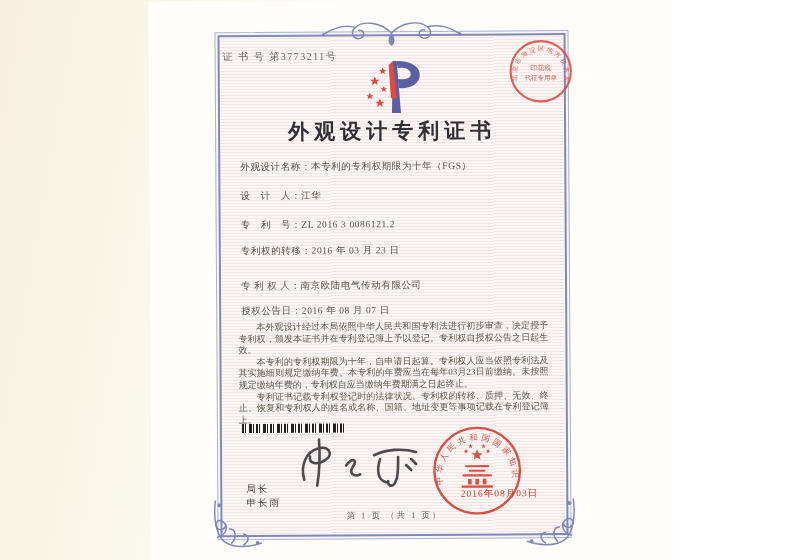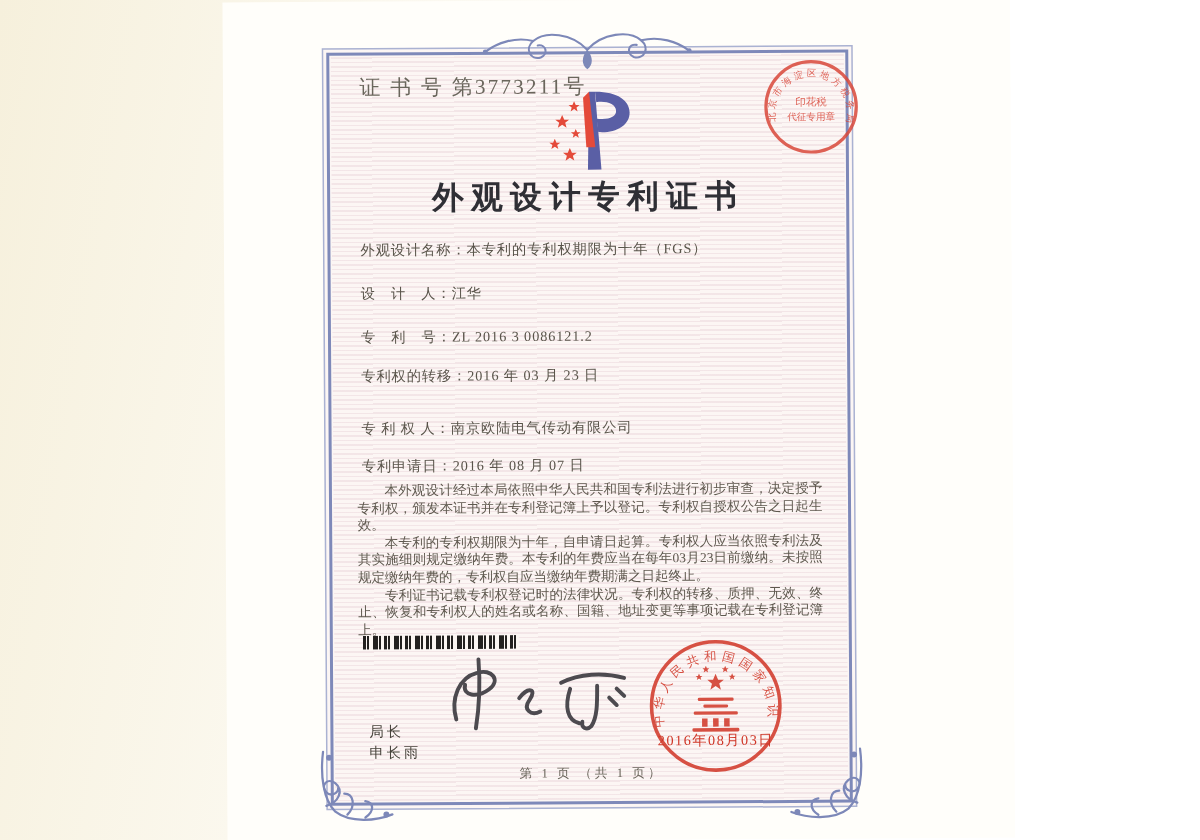--- a/index.html
+++ b/index.html
@@ -17,35 +17,35 @@
   .frame::after{content:"";position:absolute;inset:5px;
         background:repeating-linear-gradient(0deg,rgba(199,148,168,0.17) 0 1px,rgba(255,255,255,0) 1px 3px);
         pointer-events:none;}
   .frame > *{position:absolute;z-index:2;}
   
   .ornament-top{left:50%;top:-14px;transform:translateX(-50%);color:#7d88b8;}
   .corner{width:58px;height:58px;color:#7d88b8;}
   .corner.bl{left:-9px;bottom:-10px;}
   .corner.br{right:-9px;bottom:-10px;transform:scaleX(-1);}
   
-  .cert-no{left:24px;top:17px;font-size:14px;letter-spacing:1.5px;color:#6a665c;}
+  .cert-no{left:7px;top:17px;font-size:10px;letter-spacing:1.5px;color:#6a665c;}
   .logo{left:50%;top:26px;transform:translateX(-50%);}
   .title{left:0;right:0;top:85px;text-align:center;font-size:21px;font-weight:bold;
          letter-spacing:5px;color:#2f2f35;}
   .fieldrow{left:24px;right:20px;font-size:9.5px;color:#59544a;letter-spacing:0.6px;white-space:nowrap;}
   .fr0{top:128px}.fr1{top:157px}.fr2{top:186px}.fr3{top:212px}.fr4{top:247px}.fr5{top:272px}
   .paras{left:21px;right:21px;top:289px;font-size:9px;line-height:11.6px;color:#5e584e;
          text-align:justify;}
   .paras p{margin:0;text-indent:18px;}
   .barcode{left:24px;top:391px;width:104px;height:9px;
      background:repeating-linear-gradient(90deg,#23211f 0 2px,#fbf6f2 2px 3px,#23211f 3px 4px,#fbf6f2 4px 7px,#23211f 7px 10px,#fbf6f2 10px 11px,#23211f 11px 12px,#fbf6f2 12px 14px);}
   .sig-block{left:28px;top:421px;font-size:9.5px;line-height:14px;color:#46423a;letter-spacing:2px;margin-top:28px;}
   .sig-svg{left:72px;top:403px;}
   .seal-big{left:213px;top:393px;width:92px;height:92px;opacity:0.88;}
-  .seal-date{left:198px;top:456px;width:122px;text-align:center;font-size:9.5px;
+  .seal-date{left:198px;top:456px;width:122px;text-align:right;font-size:9.5px;
              color:#cf3526;letter-spacing:1px;z-index:3;font-family:Liberation Serif, serif;}
   .seal-small{left:291px;top:6px;width:68px;height:68px;opacity:0.85;z-index:3;}
   .footer{left:0;right:0;top:478px;text-align:center;font-size:8.5px;letter-spacing:2px;color:#6a655b;}
 </style>
 </head>
 <body>
 
 <div class="photo">
   <div class="cert">
     <div class="frame">
@@ -96,21 +96,21 @@
         <use href="#lstar" transform="translate(34,45) scale(1.0)" fill="#e44a3a"></use>
       </svg>
 
       <div class="title">外观设计专利证书</div>
 
       <div class="fieldrow fr0"><span>外观设计名称：</span><span>本专利的专利权期限为十年（FGS）</span></div>
       <div class="fieldrow fr1"><span>设　计　人：</span><span>江华</span></div>
       <div class="fieldrow fr2"><span>专　利　号：</span><span>ZL 2016 3 0086121.2</span></div>
       <div class="fieldrow fr3"><span>专利权的转移：</span><span>2016 年 03 月 23 日</span></div>
       <div class="fieldrow fr4"><span>专 利 权 人：</span><span>南京欧陆电气传动有限公司</span></div>
-      <div class="fieldrow fr5"><span>专利申请日：</span><span>2016 年 08 月 07 日</span></div>
+      <div class="fieldrow fr5"><span>授权公告日：</span><span>2016 年 08 月 07 日</span></div>
 
       <div class="paras">
         <p>本外观设计经过本局依照中华人民共和国专利法进行初步审查，决定授予专利权，颁发本证书并在专利登记簿上予以登记。专利权自授权公告之日起生效。</p>
         <p>本专利的专利权期限为十年，自申请日起算。专利权人应当依照专利法及其实施细则规定缴纳年费。本专利的年费应当在每年03月23日前缴纳。未按照规定缴纳年费的，专利权自应当缴纳年费期满之日起终止。</p>
         <p>专利证书记载专利权登记时的法律状况。专利权的转移、质押、无效、终止、恢复和专利权人的姓名或名称、国籍、地址变更等事项记载在专利登记簿上。</p>
       </div>
 
       <div class="barcode"></div>
 
       <div class="sig-block">

